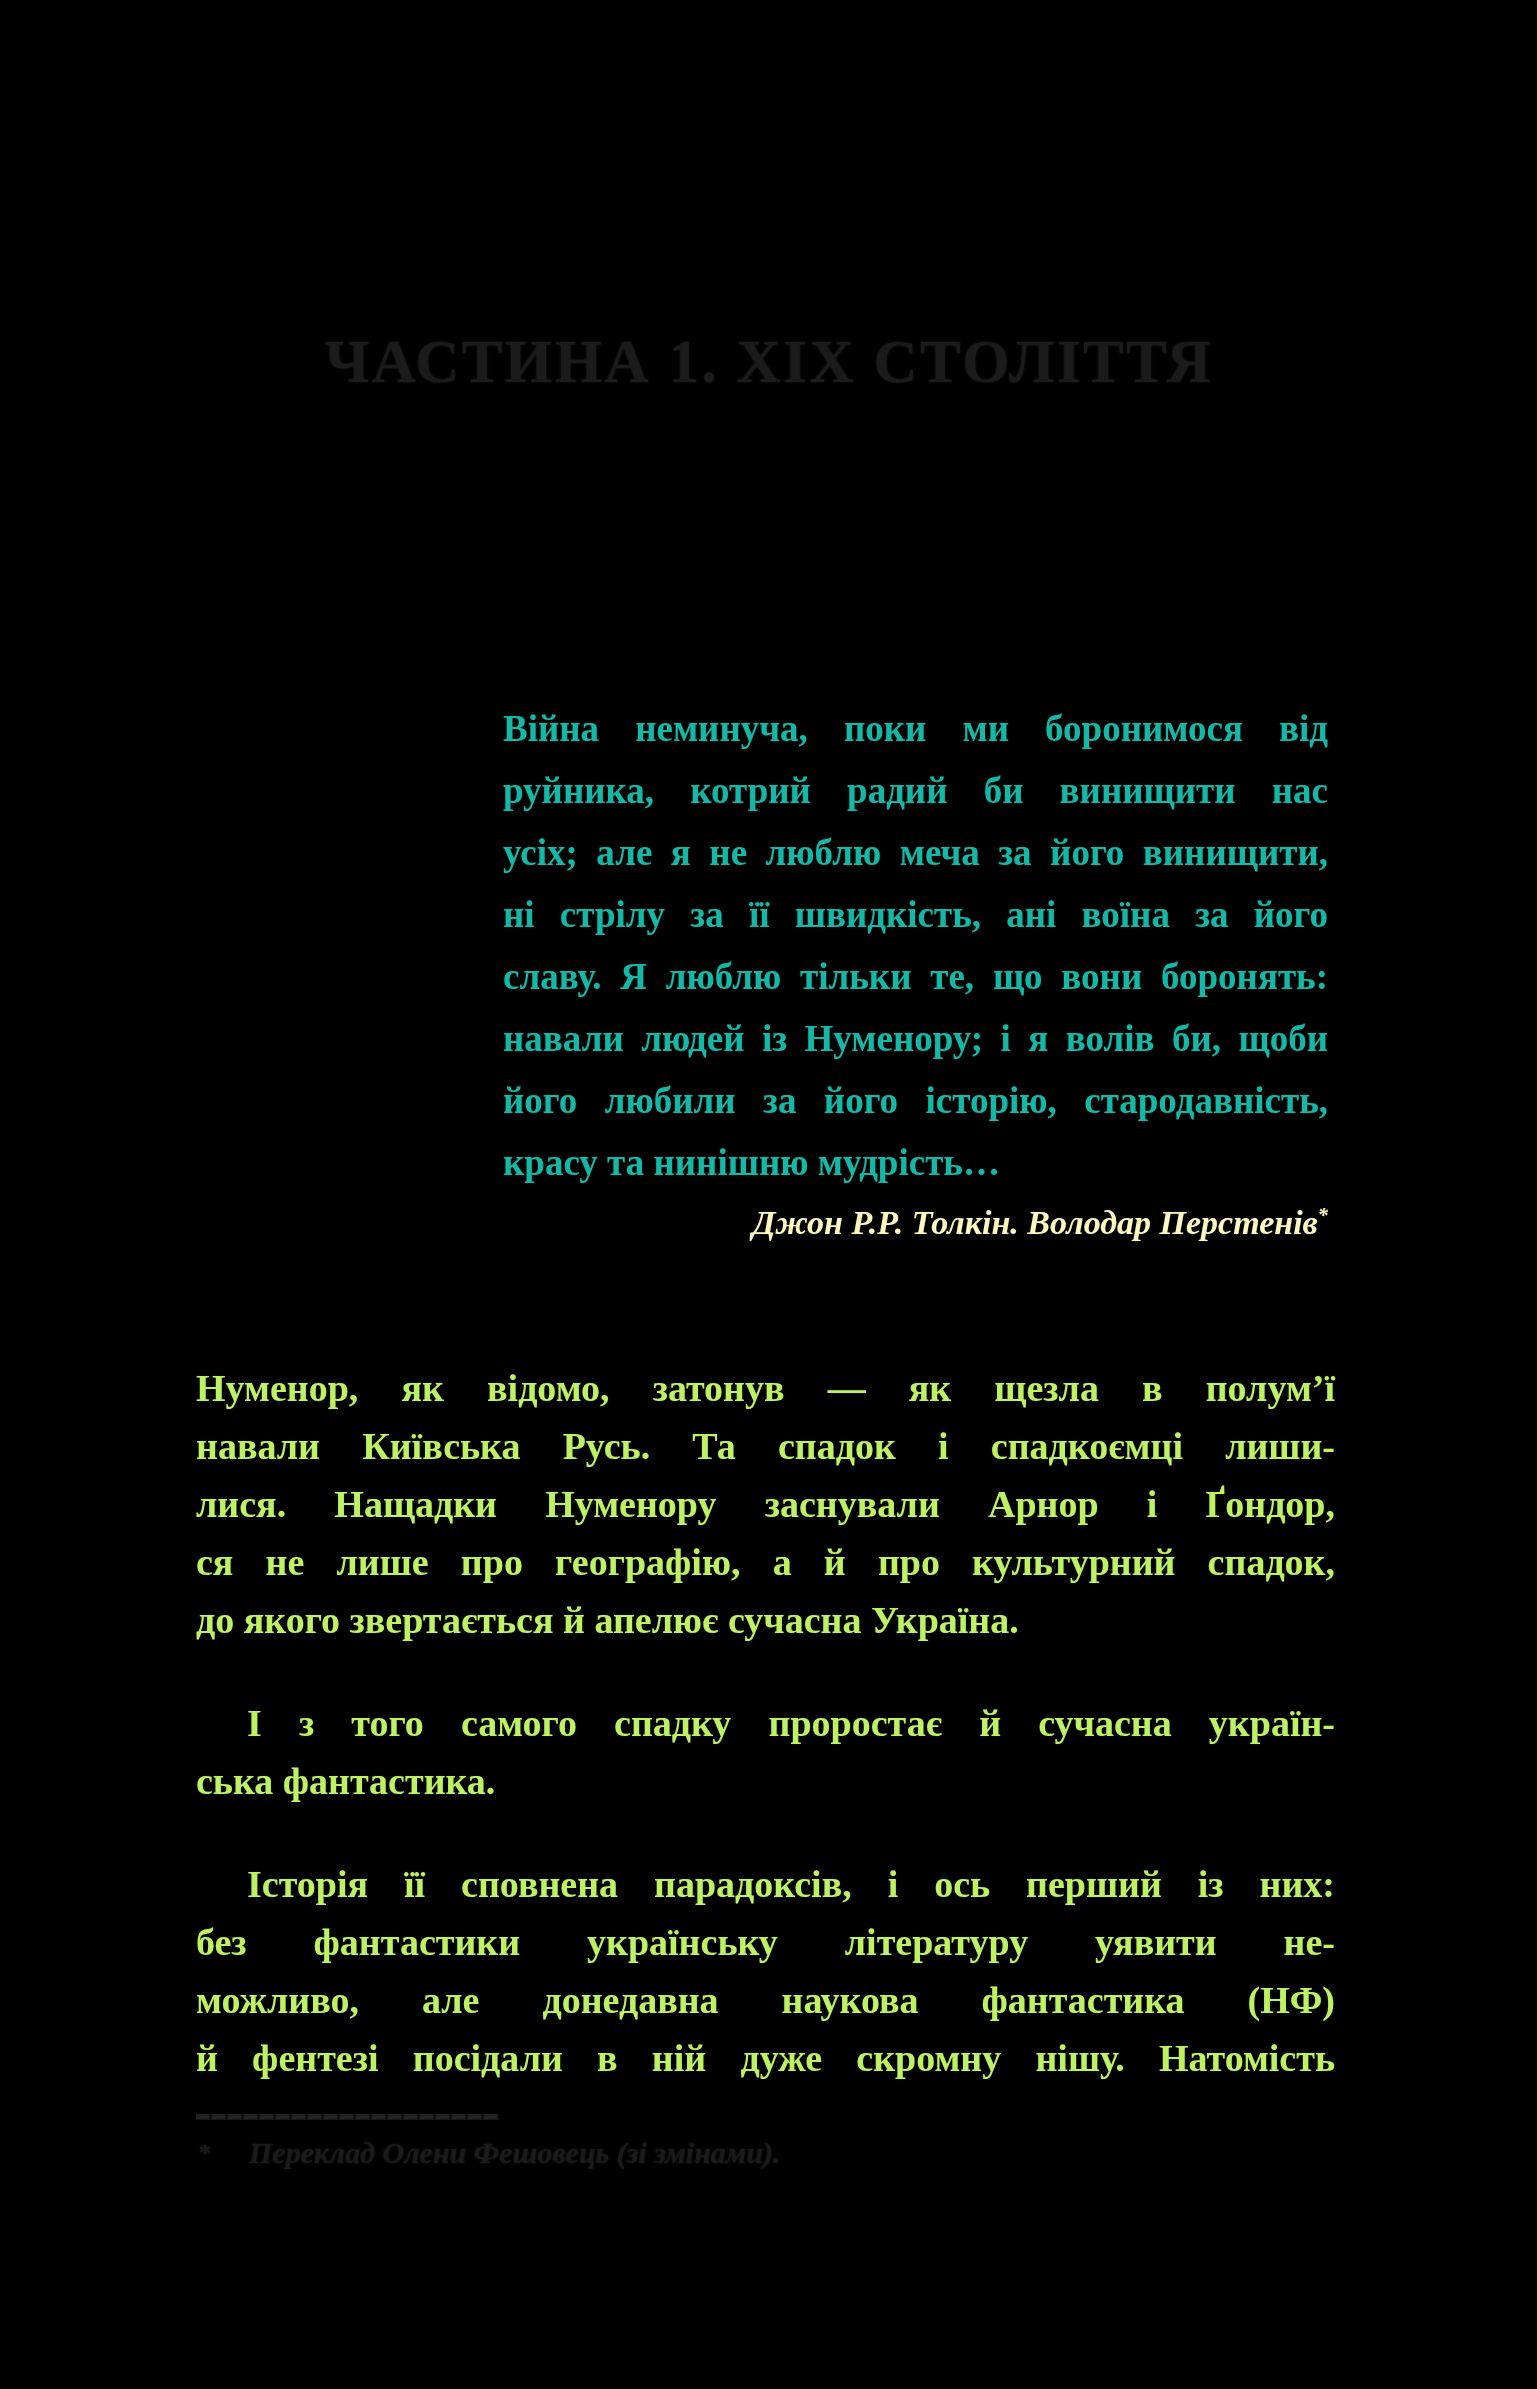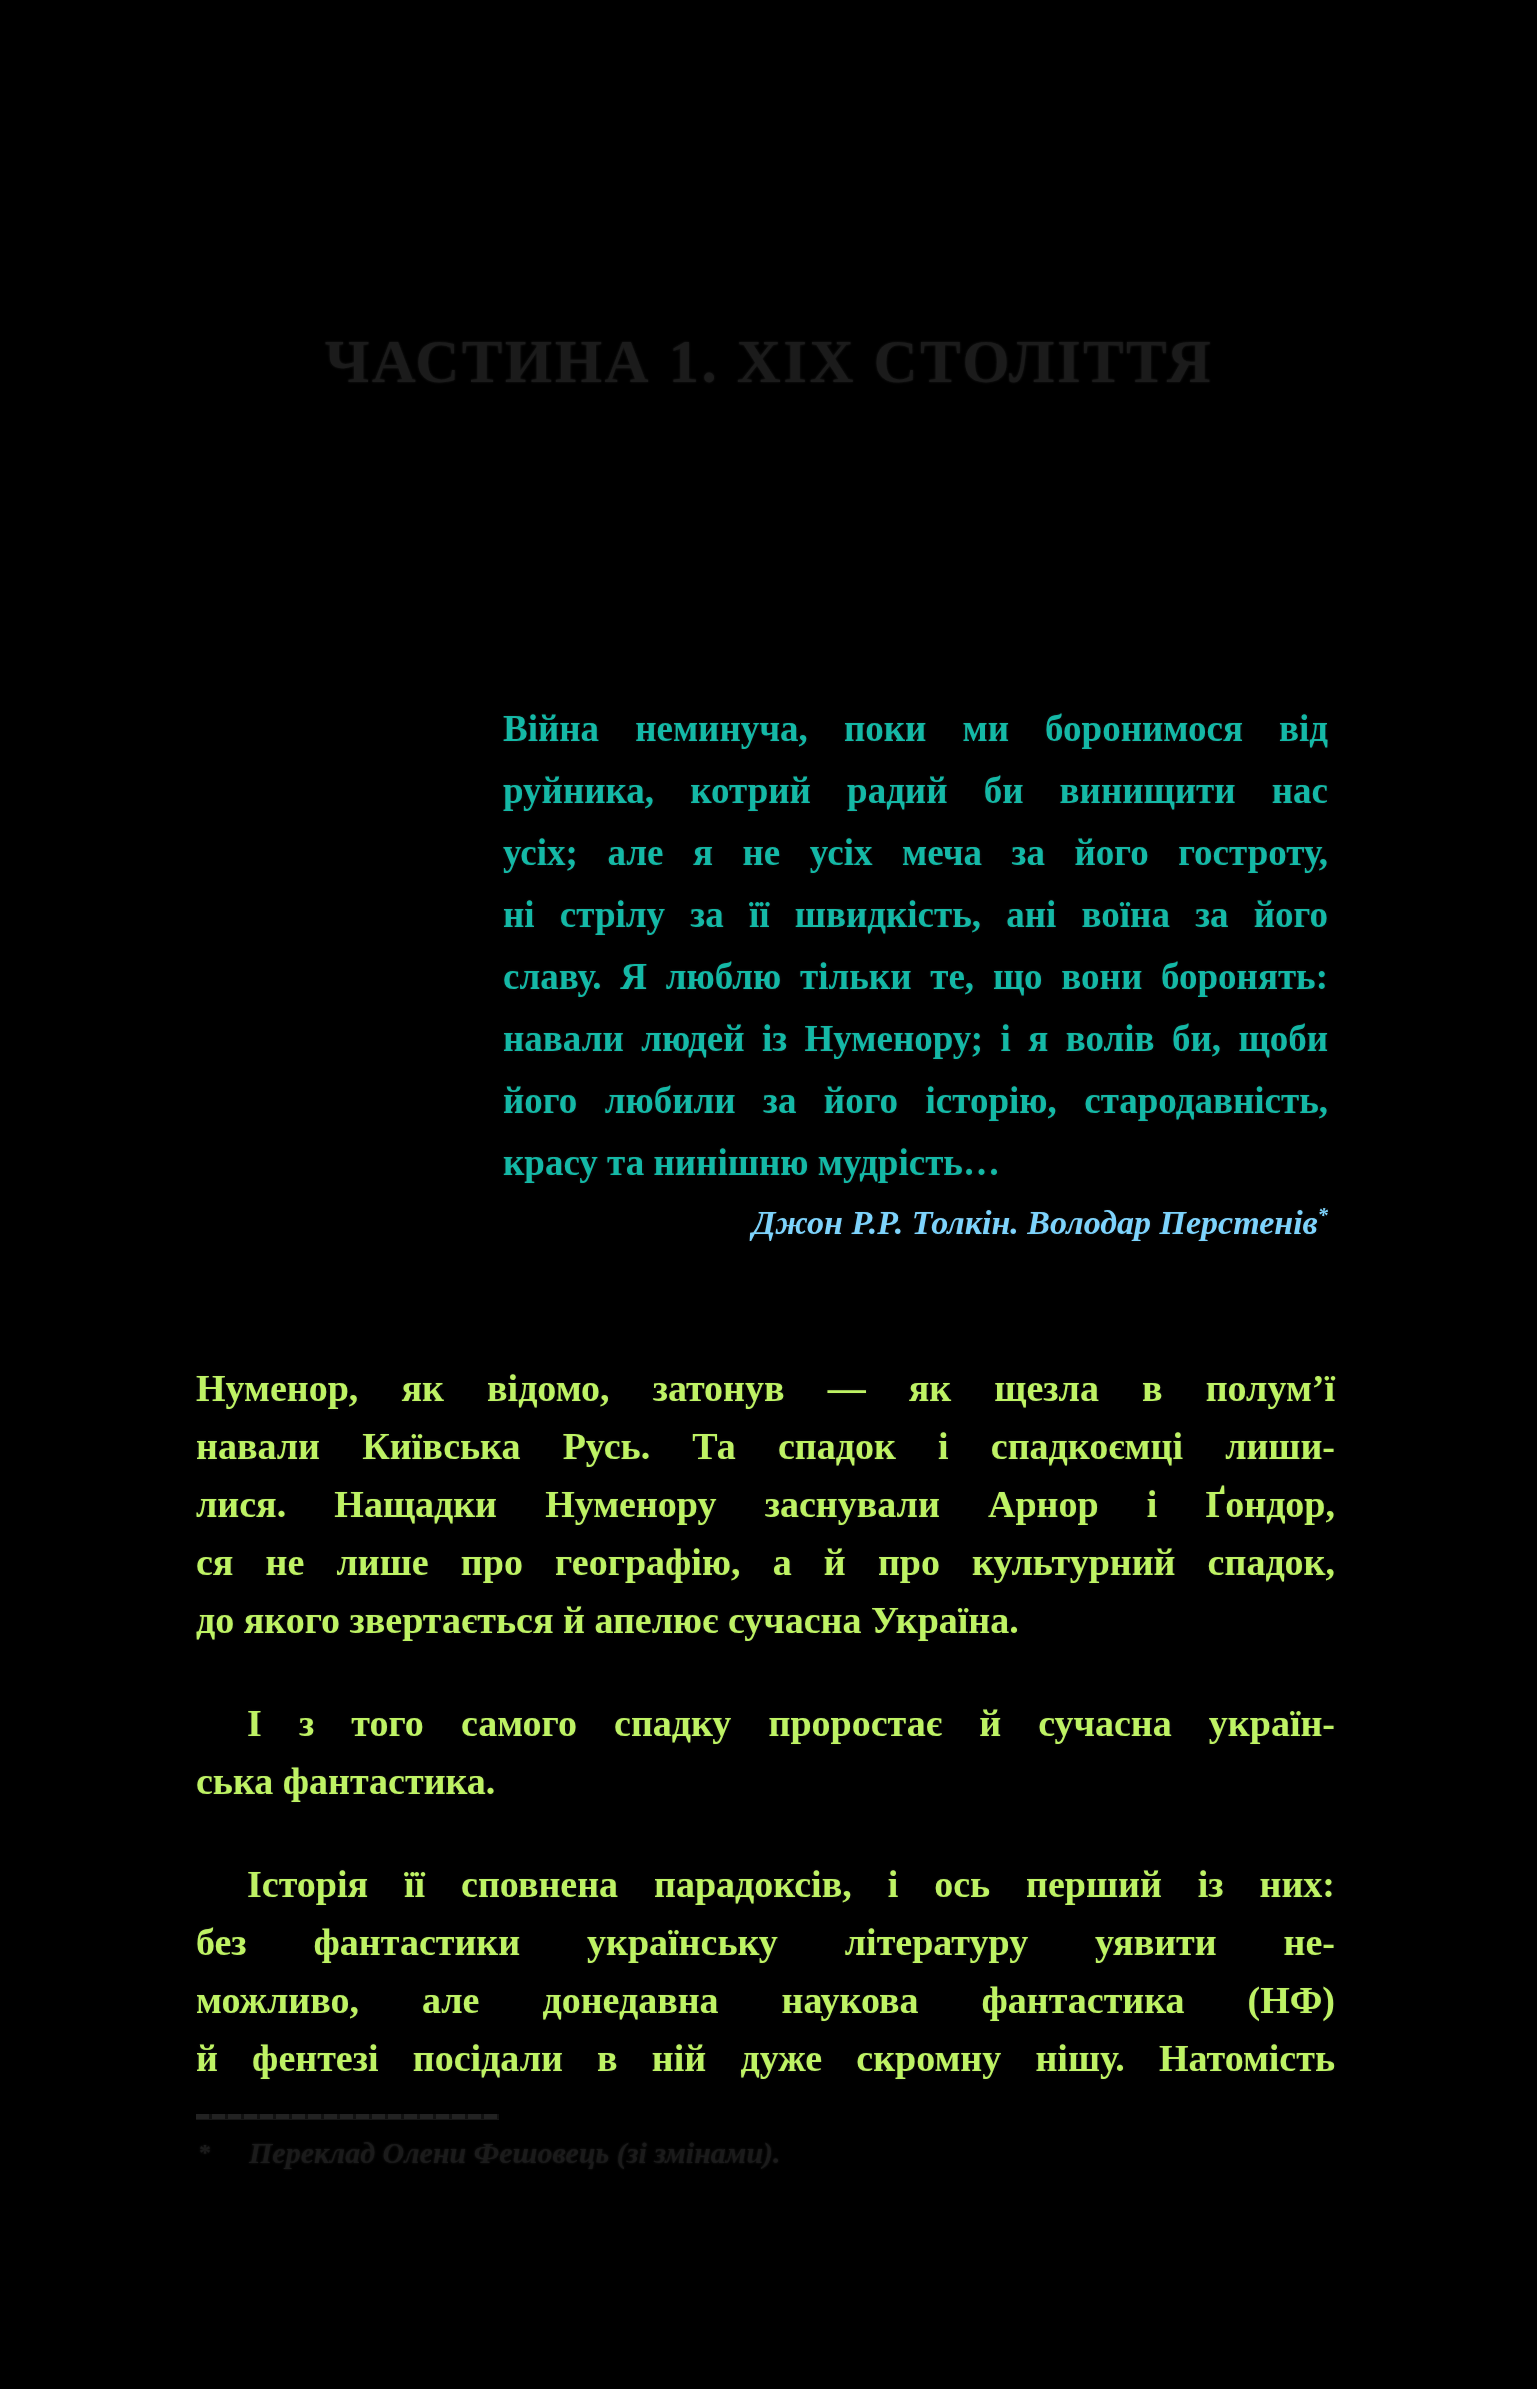--- a/index.html
+++ b/index.html
@@ -115,29 +115,29 @@
 </head>
 <body>
 
 <div id="page" style="background: rgb(0, 0, 0);">
 
   <div id="chapter-title" class="ink" style="color: rgb(27, 27, 27);">ЧАСТИНА 1. XIX СТОЛІТТЯ</div>
 
   <div id="epigraph" class="ink" style="color: #14b8a6;">
     <div class="jline">Війна неминуча, поки ми боронимося від</div>
     <div class="jline">руйника, котрий радий би винищити нас</div>
-    <div class="jline">усіх; але я не усіх меча за його гостроту,</div>
+    <div class="jline">усіх; але я не люблю меча за його винищити,</div>
     <div class="jline">ні стрілу за її швидкість, ані воїна за його</div>
     <div class="jline">славу. Я люблю тільки те, що вони боронять:</div>
     <div class="jline">навали людей із Нуменору; і я волів би, щоби</div>
     <div class="jline">його любили за його історію, стародавність,</div>
     <div class="plain-line">красу та нинішню мудрість…</div>
   </div>
 
-  <div id="epigraph-attribution" class="ink" style="color: #7dd3fc; font-style: italic;">
+  <div id="epigraph-attribution" class="ink" style="color: #fef9c3; font-style: italic;">
     <span>Джон Р.Р. Толкін. Володар Перстенів</span><sup>*</sup>
   </div>
 
   <div id="body-text" class="ink" style="color: #bef264;">
     <div class="jline">Нуменор, як відомо, затонув — як щезла в полум’ї</div>
     <div class="jline">навали Київська Русь. Та спадок і спадкоємці лиши-</div>
     <div class="jline">лися. Нащадки Нуменору заснували Арнор і Ґондор,</div>
     <div class="jline">ся не лише про географію, а й про культурний спадок,</div>
     <div class="plain-line">до якого звертається й апелює сучасна Україна.</div>
     <div class="jline indent">І з того самого спадку проростає й сучасна україн-</div>

